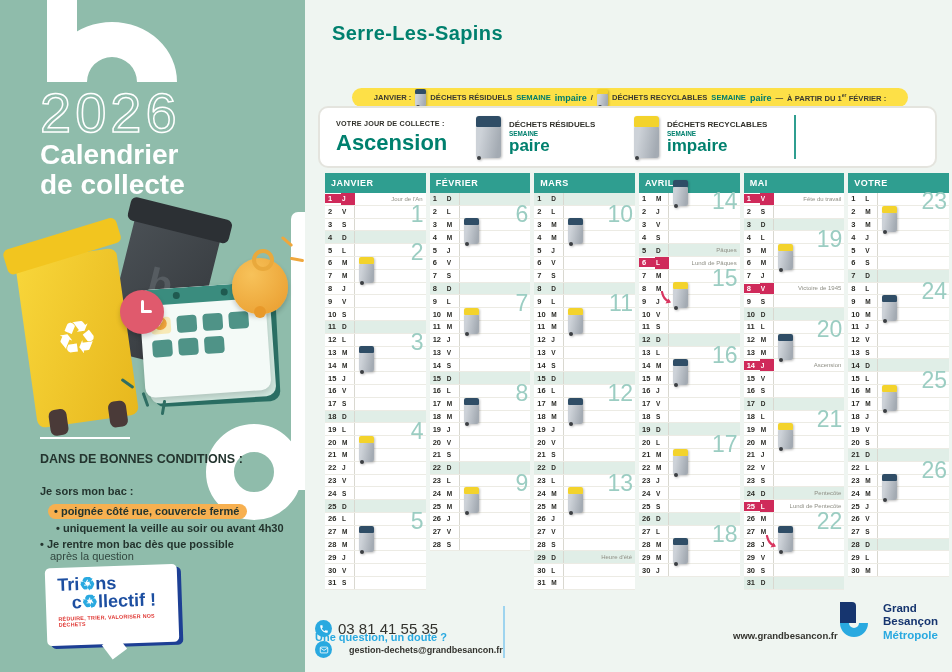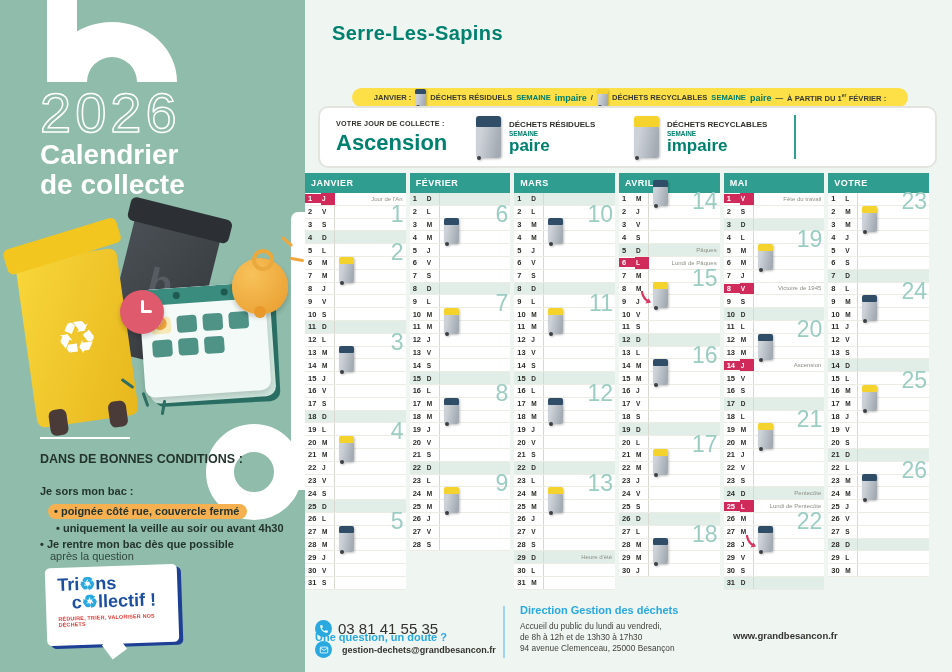--- a/index.html
+++ b/index.html
@@ -84,39 +84,39 @@
   .lg-grp .tt { font-size:8px; font-weight:700; color:#30302a; }
   .lg-grp .sem { font-size:6.4px; font-weight:700; color:#00806e; margin-top:1px; }
   .lg-grp .par { font-size:17px; font-weight:800; color:#00806e; line-height:1; }
   .lg-div { width:2px; height:44px; background:#2f9e90; margin:0 12px 0 2px; }
   .lg-note { font-size:8px; color:#43433c; line-height:1.5; }
   .lg-note .arrow { color:#d8355f; font-weight:700; }
   .lg-note .badge { background:#d8355f; color:#fff; font-weight:700; padding:0 3px 1px; border-radius:2px; }
   .lg-note svg { display:block; margin:0 auto; }
 
   
-  .months { position:absolute; left:0; top:173px; width:624px; display:grid; grid-template-columns:repeat(6,1fr); gap:4px; align-items:start; }
+  .months { position:absolute; left:20px; top:173px; width:624px; display:grid; grid-template-columns:repeat(6,1fr); gap:4px; align-items:start; }
   .month { position:relative; }
   .mh { height:20px; background:#2f9e90; color:#fff; font-size:9px; font-weight:700; letter-spacing:.5px; line-height:20px; padding-left:6px; }
   .mbody { background:#fff; }
   .drow { display:flex; align-items:center; height:12.8px; border-bottom:1px solid #ecebe4; }
   .drow.sun { background:#e0eee7; }
   .drow .num { width:16px; padding-left:3px; font-size:7.5px; font-weight:700; color:#2b2b26; }
   .drow .let { width:14px; font-size:6.5px; font-weight:700; color:#2b2b26; border-right:1px solid #d9d8d0; align-self:stretch; display:flex; align-items:center; padding-left:1px; }
   .drow.hol .num, .drow.hol .let { background:#cf2a5a; color:#fff; border-right-color:#cf2a5a; }
   .drow .hlabel { margin-left:auto; padding-right:3px; font-size:6px; color:#8f8f85; }
   .wk { position:absolute; right:2px; font-size:23px; color:#9bcdc2; font-weight:400; line-height:1; z-index:1; }
   .shift-arrow { position:absolute; z-index:6; }
 
   
   .footer { position:absolute; left:0; top:598px; width:647px; height:74px; }
   .f-title { font-size:11px; font-weight:800; color:#29a9e0; }
   .f-q { position:absolute; left:10px; top:6px;margin-top:27px; }
   .f-phone { position:absolute; left:10px; top:22px; display:flex; align-items:center; gap:6px; font-size:15px; color:#33332e; }
-  .f-mail { position:absolute; left:10px; top:43px; display:flex; align-items:center; gap:10px; font-size:9px; font-weight:700; color:#33332e;text-align:right; }
+  .f-mail { position:absolute; left:10px; top:43px; display:flex; align-items:center; gap:17px; font-size:9px; font-weight:700; color:#33332e;text-align:right; }
   .cicon { width:17px; height:17px; background:#29a9e0; border-radius:50%; display:flex; align-items:center; justify-content:center; flex:none; }
   .f-div { position:absolute; left:198px; top:8px; width:2px; height:52px; background:#9ed4ef; }
   .f-dir { position:absolute; left:215px; top:6px; }
   .f-dir .body { font-size:8.3px; color:#43433c; line-height:1.35; margin-top:5px; }
   .f-web { position:absolute; left:428px; top:32px; font-size:9.5px; font-weight:700; color:#33332e; }
   .gb { position:absolute; left:528px; top:4px; display:flex; align-items:center; gap:8px; }
   .gb-text div { font-size:11.5px; font-weight:700; color:#16356f; line-height:1.15; }
   .gb-text .metro { color:#29a9e0; }
 </style>
 </head>
@@ -1163,24 +1163,27 @@
       <div class="f-mail">
         <span class="cicon">
           <svg width="10" height="10" viewBox="0 0 24 24">
               <rect x="3" y="5" width="18" height="14" rx="2" fill="none" stroke="#fff" stroke-width="2"></rect>
               <path d="M3 7l9 6 9-6" fill="none" stroke="#fff" stroke-width="2"></path>
             </svg>
         </span>
         <span>gestion-dechets@grandbesancon.fr</span>
       </div>
       <div class="f-div"></div>
-      <div class="f-dir">
-        <div class="f-title">Direction Gestion des déchets</div>
-        <div class="body">
-          <div>Accueil du public du lundi au vendredi,</div>
-          <div>de 8h à 12h et de 13h30 à 17h30</div>
-          <div>94 avenue Clemenceau, 25000 Besançon</div>
+      <div class="f-web">www.grandbesancon.fr</div>
+      <div class="gb">
+        <svg width="42" height="40" viewBox="0 0 42 40">
+          <path d="M7 0h12a4 4 0 0 1 4 4v17H7z" fill="#16356f"></path>
+          <path d="M7 21a14 14 0 0 0 28 0h-9a5 5 0 0 1-10 0z" fill="#29a9e0"></path>
+        </svg>
+        <div class="gb-text">
+          <div>Grand</div>
+          <div>Besançon</div>
+          <div class="metro">Métropole</div>
         </div>
       </div>
-      <div class="f-web">www.grandbesancon.fr</div>
     </div>
   </main>
 </div>
 
 </body></html>

